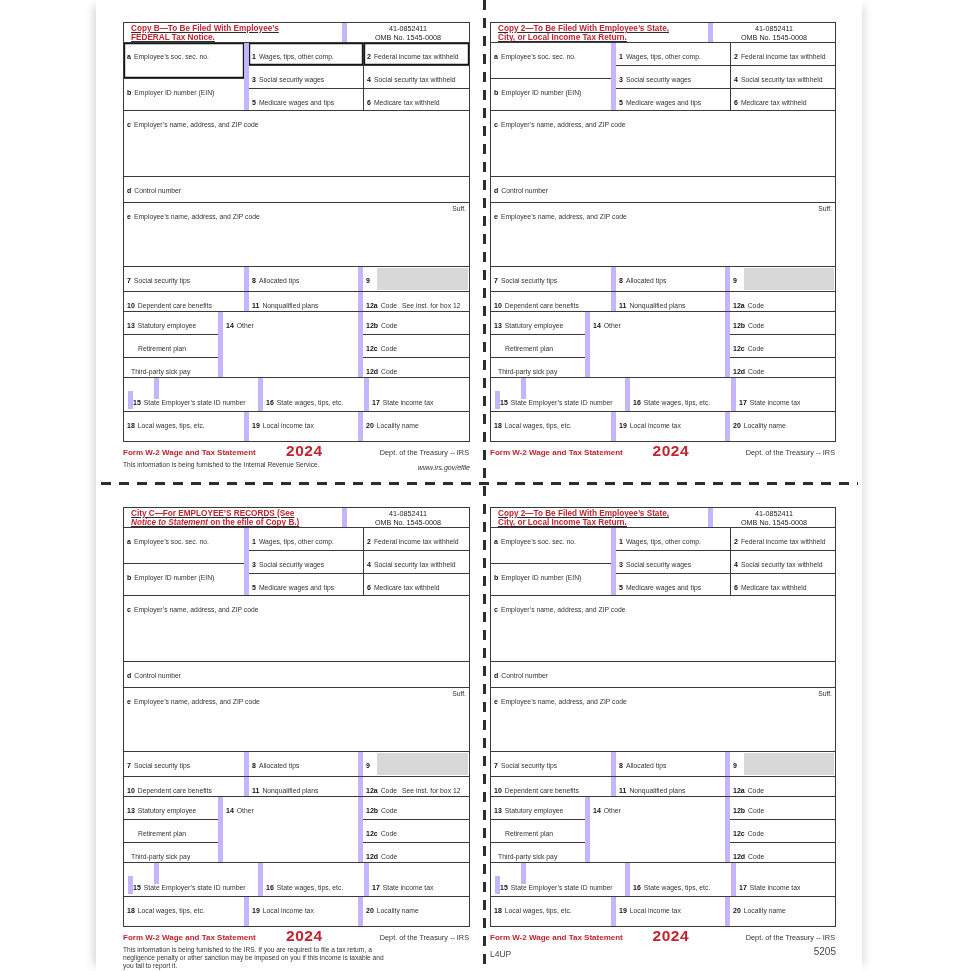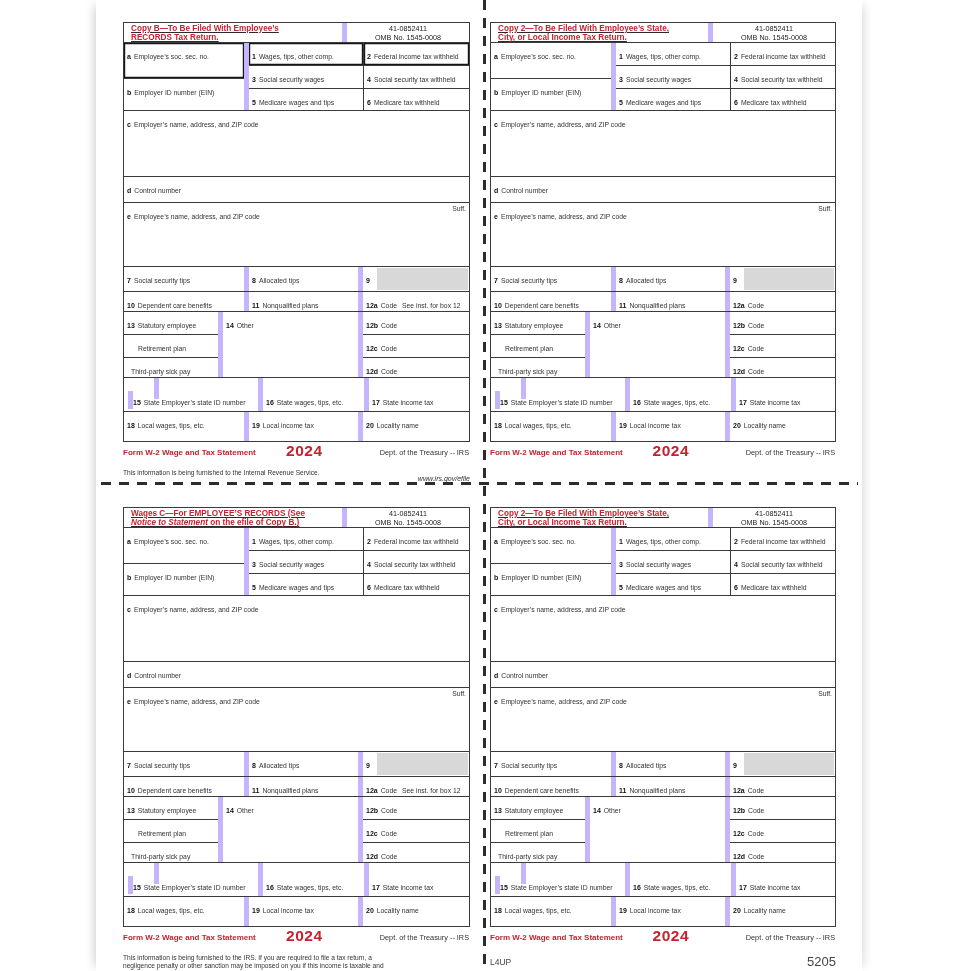--- a/index.html
+++ b/index.html
@@ -81,41 +81,41 @@
   .r15 .s4 { flex:1; display:flex; align-items:flex-end; padding:2px 3px; }
   .blabel15 { position:absolute; left:4px; bottom:2px; white-space:nowrap; }
 
   .r18 { height:30px; }
 
   .footer { padding-top:2px; }
   .fline1 { position:relative; height:15px; }
   .fname { position:absolute; left:0; top:4px; color:var(--red); font-weight:bold; font-size:8px; white-space:nowrap; }
   .fyear { position:absolute; left:51%; transform:translateX(-38%); top:-2px; color:var(--red); font-weight:bold; font-size:15.5px; letter-spacing:.5px; }
   .fdept { position:absolute; right:1px; top:4px; font-size:7.3px; color:#333; white-space:nowrap;text-align:right; }
-  .fline2 { display:flex; margin-top:10px; font-size:6.6px; line-height:1.25; color:#333;justify-content:center; }
+  .fline2 { display:flex; margin-top:2px; font-size:6.6px; line-height:1.25; color:#333;justify-content:center; }
   .fnote { max-width:76%; }
   .rightgrp { margin-left:auto; text-align:right; }
   .furl { font-style:italic; font-size:7px; }
   .fcode-left { font-size:8.5px; color:#444; margin-top:3px; }
-  .fcode-right { font-size:13px; color:#444; margin-top:3px; }
+  .fcode-right { font-size:10px; color:#444; margin-top:3px; }
 </style>
 </head>
 <body>
 
 <div class="sheet" style="--red:#c3232e; --shade:#d8d8d8;">
   <div class="paper"></div>
   <div class="vperf"></div>
   <div class="hperf"></div>
 
   <div id="slot0" class="form-slot copyb">
   <div class="grid">
     <div class="row header-row">
       <div class="title-cell">
         <div class="t1">Copy B—To Be Filed With Employee’s</div>
-        <div class="t2"><i></i><span>RECORDS Tax Return.</span></div>
+        <div class="t2"><i></i><span>FEDERAL Tax Notice.</span></div>
       </div>
       <div class="omb-cell">
         <div>41-0852411</div>
         <div>OMB No. 1545-0008</div>
       </div>
     </div>
 
     <div class="row top-section">
       <div class="col-left">
         <div class="box-a"><span class="bn">a</span><span class="bl">Employee’s soc. sec. no.</span></div>
@@ -326,21 +326,21 @@
         <span class="furl"></span>
         <span class="fcode-right"></span>
       </span>
     </div>
   </div>
 </div>
   <div id="slot2" class="form-slot">
   <div class="grid">
     <div class="row header-row">
       <div class="title-cell">
-        <div class="t1">Wages C—For EMPLOYEE’S RECORDS (See</div>
+        <div class="t1">City C—For EMPLOYEE’S RECORDS (See</div>
         <div class="t2"><i>Notice to Statement</i><span> on the efile of Copy B.)</span></div>
       </div>
       <div class="omb-cell">
         <div>41-0852411</div>
         <div>OMB No. 1545-0008</div>
       </div>
     </div>
 
     <div class="row top-section">
       <div class="col-left">

